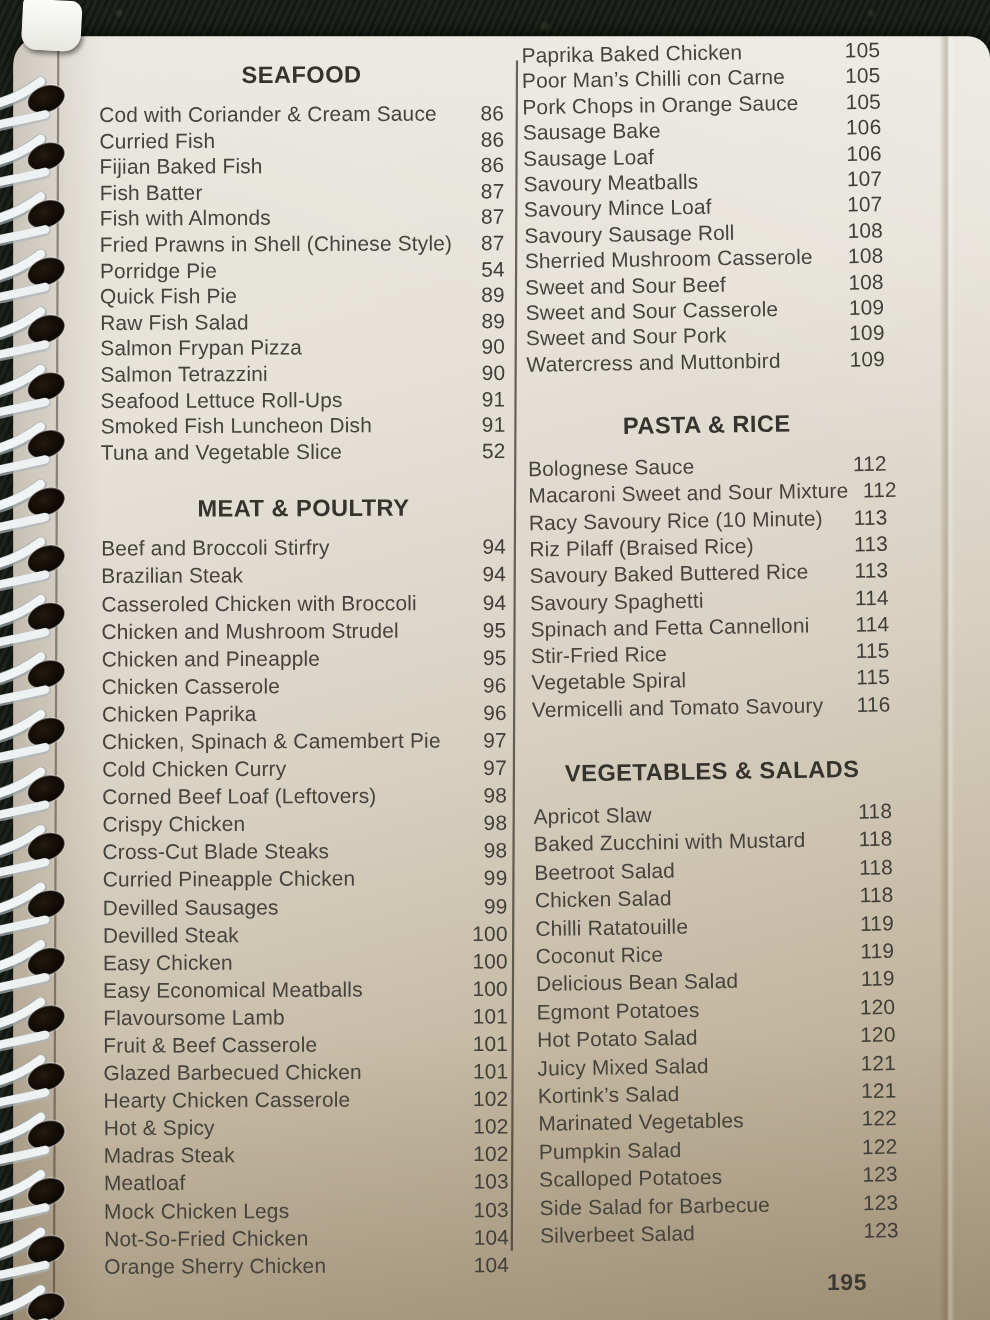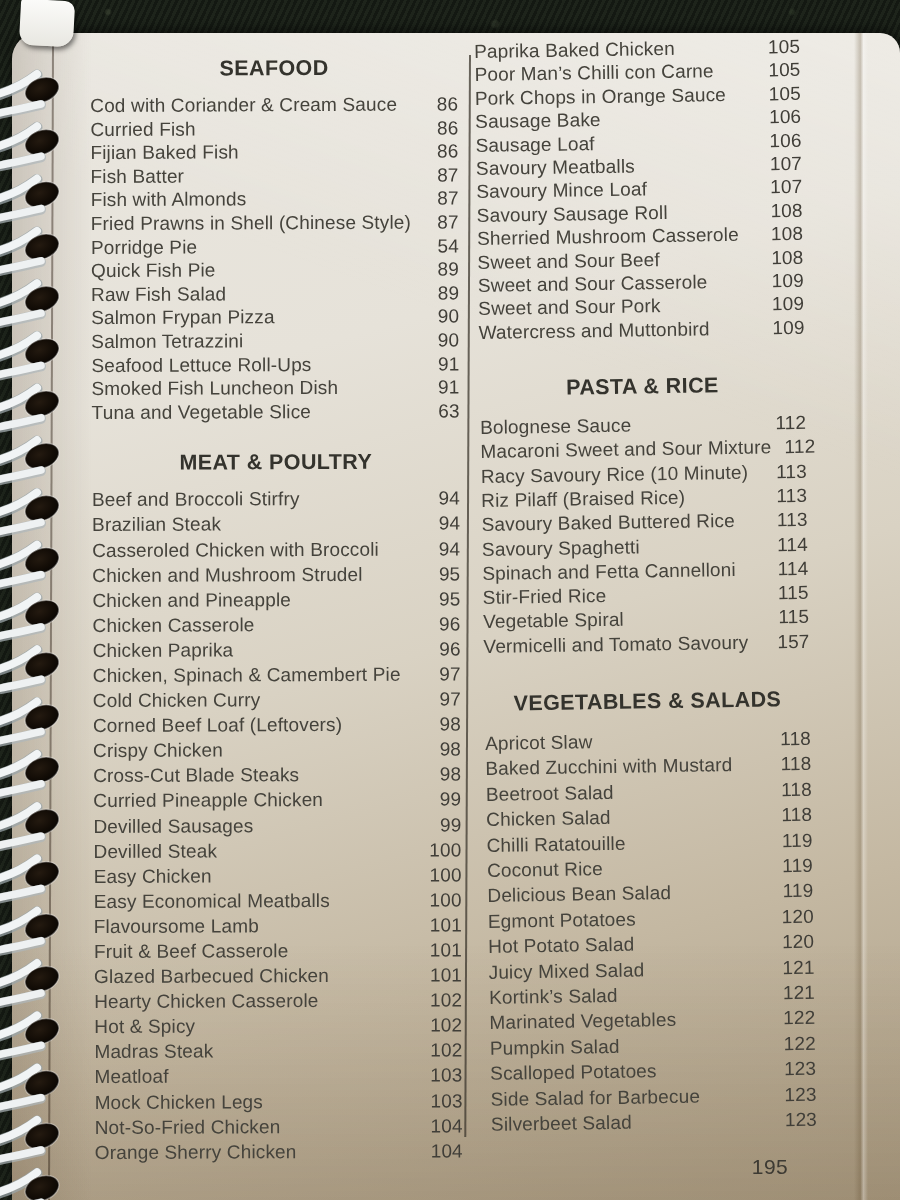--- a/index.html
+++ b/index.html
@@ -60,21 +60,21 @@
   .row .name{flex:1 1 auto;white-space:nowrap;color:#45433c;}
   .row .num{flex:0 0 auto;text-align:right;min-width:44px;color:#403e38;}
   .column-0 .section-0 .row{height:23.6px;}
   .column-0 .section-1 .row{height:25.1px;}
   .column-1 .section-0 .row{height:23.4px;}
   .column-1 .section-1 .row{height:24.3px;}
   .column-1 .section-2 .row{height:25.4px;}
 
   .page-number{
     position:absolute;left:728px;top:1122px;width:60px;text-align:center;
-    font-size:21px;color:#3d3a33;letter-spacing:.5px;
+    font-size:21px;color:#3d3a33;letter-spacing:.5px;font-weight:bold;
   }
 
   
   .cover-tab{
     position:absolute;left:20px;top:0;width:54px;height:46px;
     background:linear-gradient(180deg,#fbfbf9,#e8e7e1);
     border-radius:4px 10px 16px 14px;
     transform:rotate(3deg);
     box-shadow:2px 3px 5px rgba(0,0,0,.5);
   }
@@ -142,21 +142,21 @@
               <div class="row">
                 <span class="name">Seafood Lettuce Roll-Ups</span>
                 <span class="num">91</span>
               </div>
               <div class="row">
                 <span class="name">Smoked Fish Luncheon Dish</span>
                 <span class="num">91</span>
               </div>
               <div class="row">
                 <span class="name">Tuna and Vegetable Slice</span>
-                <span class="num">63</span>
+                <span class="num">52</span>
               </div>
             </div>
           </div>
           <div class="section section-1">
             <h2>MEAT &amp; POULTRY</h2>
             <div class="items">
               <div class="row">
                 <span class="name">Beef and Broccoli Stirfry</span>
                 <span class="num">94</span>
               </div>
@@ -359,21 +359,21 @@
               <div class="row">
                 <span class="name">Stir-Fried Rice</span>
                 <span class="num">115</span>
               </div>
               <div class="row">
                 <span class="name">Vegetable Spiral</span>
                 <span class="num">115</span>
               </div>
               <div class="row">
                 <span class="name">Vermicelli and Tomato Savoury</span>
-                <span class="num">157</span>
+                <span class="num">116</span>
               </div>
             </div>
           </div>
           <div class="section section-2">
             <h2>VEGETABLES &amp; SALADS</h2>
             <div class="items">
               <div class="row">
                 <span class="name">Apricot Slaw</span>
                 <span class="num">118</span>
               </div>

